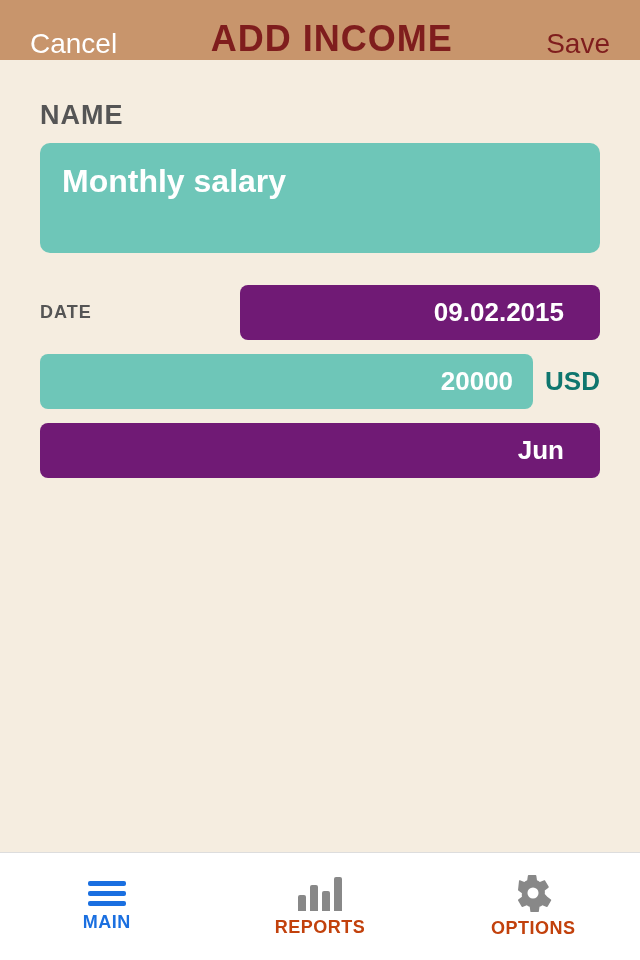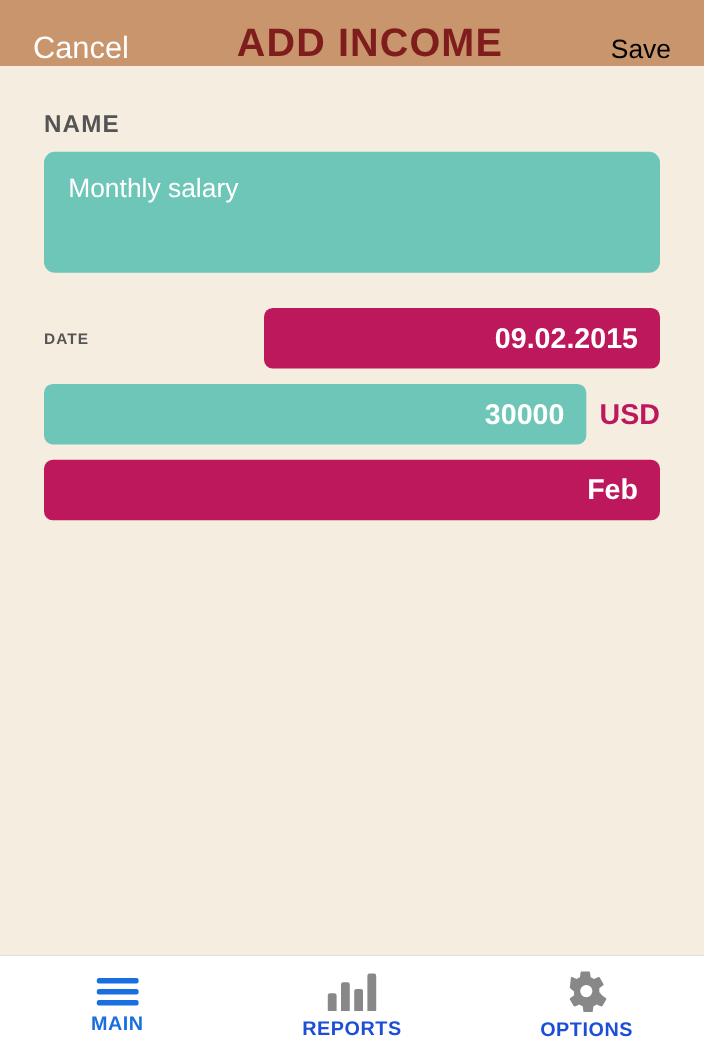--- a/index.html
+++ b/index.html
@@ -36,79 +36,79 @@
 
     .header-title {
       color: #7f1d1d;
       font-size: 36px;
       font-weight: 700;
       letter-spacing: 1px;
       text-transform: uppercase;
     }
 
     .header-save {
-      color: #000000;
-      font-size: 24px;
+      color: #7f1d1d;
+      font-size: 28px;
       font-weight: 400;
       cursor: pointer;
       margin-top: 24px;
     }
 
     
     .main-content {
       padding: 40px 40px;
       background-color: #f5ede0;
     }
 
     
     .field-label {
-      font-size: 22px;
+      font-size: 27px;
       font-weight: 700;
       color: #555;
       text-transform: uppercase;
       letter-spacing: 1px;
       margin-bottom: 12px;
     }
 
     
     .name-input-container {
       background-color: #6ec6b8;
       border-radius: 10px;
       padding: 20px 22px;
       margin-bottom: 32px;
       min-height: 110px;
     }
 
     .name-input-text {
       color: white;
-      font-size: 24px;
-      font-weight: 400;
+      font-size: 32px;
+      font-weight: 700;
     }
 
     
     .row-field {
       display: flex;
       align-items: center;
       margin-bottom: 14px;
     }
 
     .row-label {
-      font-size: 14px;
+      font-size: 18px;
       font-weight: 700;
       color: #555;
       text-transform: uppercase;
       letter-spacing: 1px;
       width: 200px;
       flex-shrink: 0;
     }
 
     .row-value-box {
-      background-color: #be185d;
+      background-color: #701a75;
       border-radius: 8px;
-      padding: 12px 20px;
+      padding: 12px 36px;
       flex: 1;
       text-align: right;
     }
 
     .row-value-text {
       color: white;
       font-size: 26px;
       font-weight: 600;
     }
 
@@ -123,32 +123,32 @@
       background-color: #6ec6b8;
       border-radius: 8px;
       padding: 12px 20px;
       text-align: right;
       flex: 1;
     }
 
     .usd-label {
       font-size: 26px;
       font-weight: 700;
-      color: #be185d;
+      color: #0f766e;
       margin-left: 12px;
       text-transform: uppercase;
     }
 
     
     .bottom-nav {
       position: absolute;
       bottom: 0;
       left: 0;
       right: 0;
-      height: 92px;
+      height: 108px;
       background-color: #ffffff;
       display: flex;
       align-items: center;
       justify-content: space-around;
       border-top: 1px solid #ddd;
     }
 
     .nav-item {
       display: flex;
       flex-direction: column;
@@ -162,21 +162,21 @@
       font-weight: 600;
       text-transform: uppercase;
       letter-spacing: 0.5px;
     }
 
     .nav-item.active .nav-label {
       color: #1a6fe0;
     }
 
     .nav-item:not(.active) .nav-label {
-      color: #1d4ed8;
+      color: #c2410c;
     }
 
     
     .hamburger-lines {
       display: flex;
       flex-direction: column;
       gap: 5px;
       margin-bottom: 6px;
     }
 
@@ -231,29 +231,29 @@
   <div class="row-field">
     <span class="row-label">DATE</span>
     <div class="row-value-box">
       <span class="row-value-text">09.02.2015</span>
     </div>
   </div>
 
   <div class="row-field">
     <div class="amount-wrapper">
       <div class="amount-box">
-        <span class="row-value-text">30000</span>
+        <span class="row-value-text">20000</span>
       </div>
       <span class="usd-label">USD</span>
     </div>
   </div>
 
   <div class="row-field">
     <div class="row-value-box">
-      <span class="row-value-text">Feb</span>
+      <span class="row-value-text">Jun</span>
     </div>
   </div>
 
 </div>
 
 <div class="bottom-nav">
 
   <div class="nav-item active">
     <div class="hamburger-lines">
       <div class="hamburger-line"></div>

